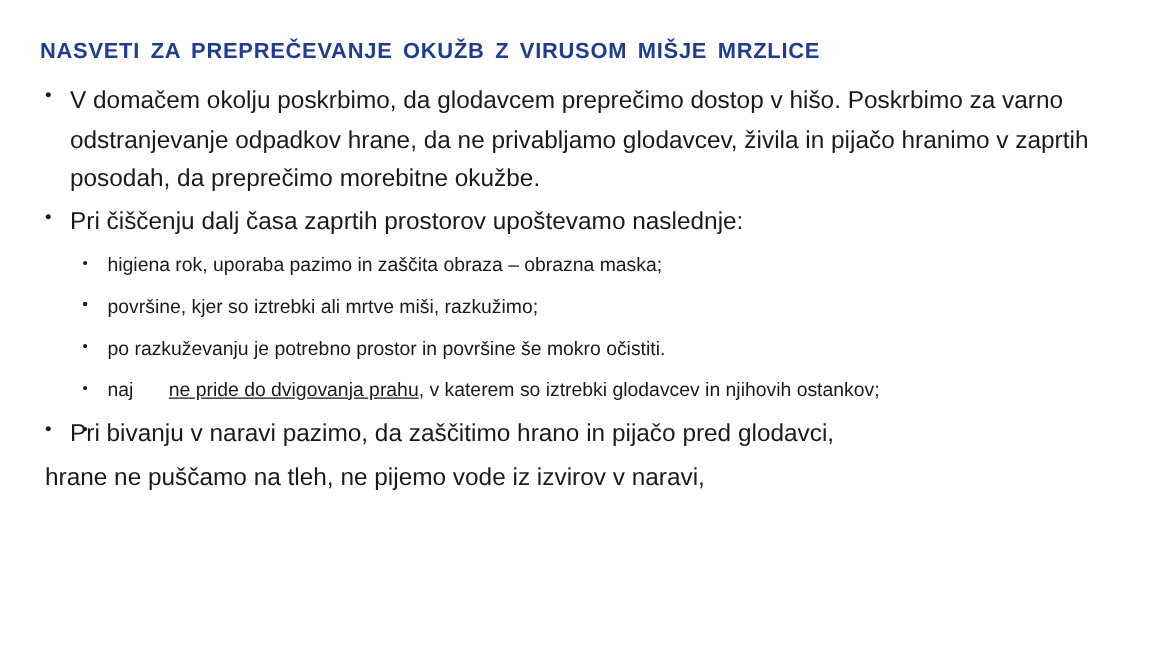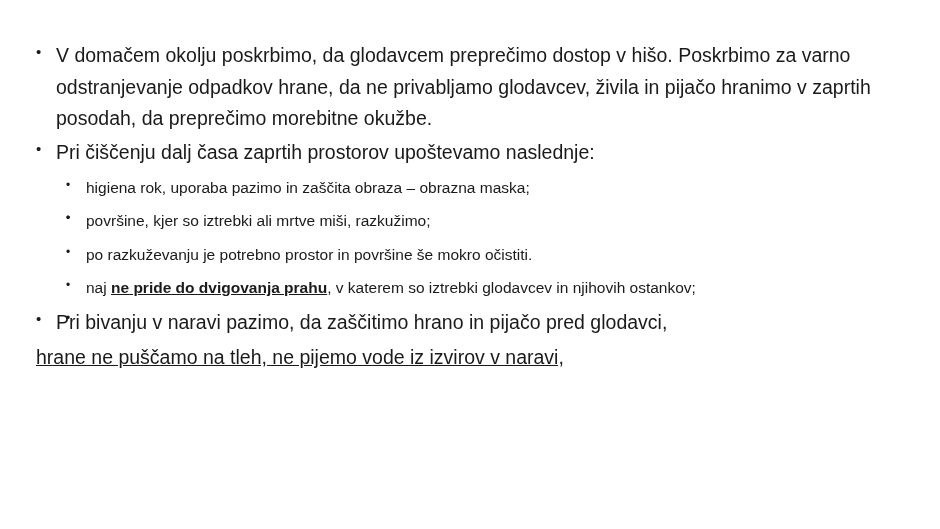--- a/index.html
+++ b/index.html
@@ -73,39 +73,40 @@
   .lvl2 > .bullet {
     position: absolute;
     left: 10px;
     top: 0;
     font-size: 12px;
     line-height: 1.95;
     color: #1a1a1a;
   }
   .lvl2 .u {
     text-decoration: underline;
-    font-weight: bold;
+    font-weight: normal;
+    margin-left: 24px;
   }
   .tail {
     font-size: 19.5px;
     line-height: 1.62;
     color: #1a1a1a;
     margin: 0 0 0 2px;
     padding-left: 4px;
-    text-decoration: underline;
   }
   .tail-line {
     margin-top: 4px;
   }
 </style>
 </head>
 <body>
 
 <div class="slide">
 
+  <div class="title">NASVETI  ZA PREPREČEVANJE  OKUŽB  Z VIRUSOM  MIŠJE  MRZLICE</div>
 
   <ul class="body-list">
 
     <li class="lvl1">
       <span class="bullet">•</span>
       <span class="txt"><b>V domačem okolju</b><span> poskrbimo, da glodavcem preprečimo dostop v hišo. Poskrbimo za varno odstranjevanje odpadkov hrane, da ne privabljamo glodavcev, živila in pijačo hranimo v zaprtih posodah, da preprečimo morebitne okužbe.</span></span>
     </li>
 
     <li class="lvl1">
       <span class="bullet">•</span>

